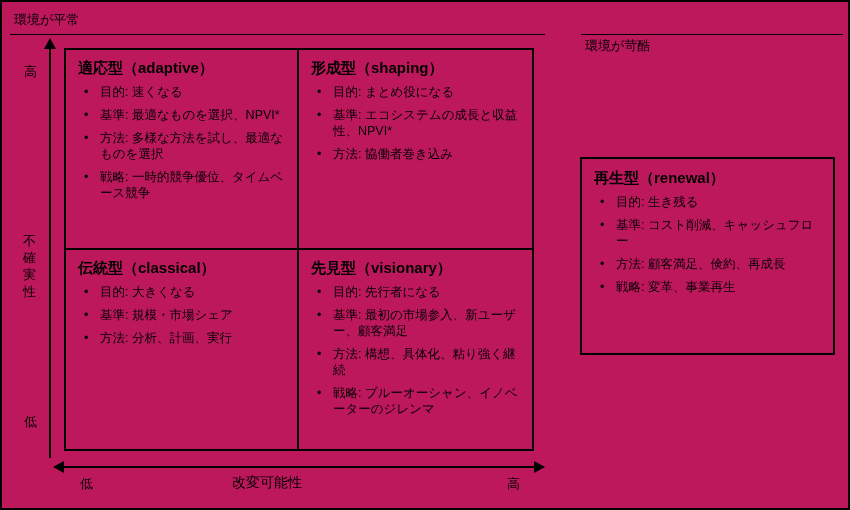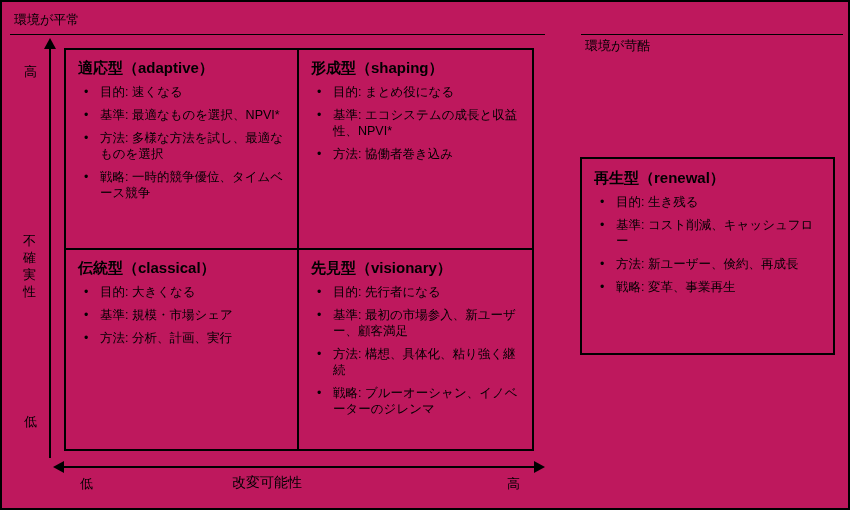--- a/index.html
+++ b/index.html
@@ -239,18 +239,18 @@
       </ul>
     </div>
 
   </div>
 
   <div id="renewal-box">
     <div class="quad-title">再生型（renewal）</div>
     <ul class="bullets">
       <li>目的: 生き残る</li>
       <li>基準: コスト削減、キャッシュフロー</li>
-      <li>方法: 新ユーザー、倹約、再成長</li>
+      <li>方法: 顧客満足、倹約、再成長</li>
       <li>戦略: 変革、事業再生</li>
     </ul>
   </div>
 
 </div>
 
 </body></html>

